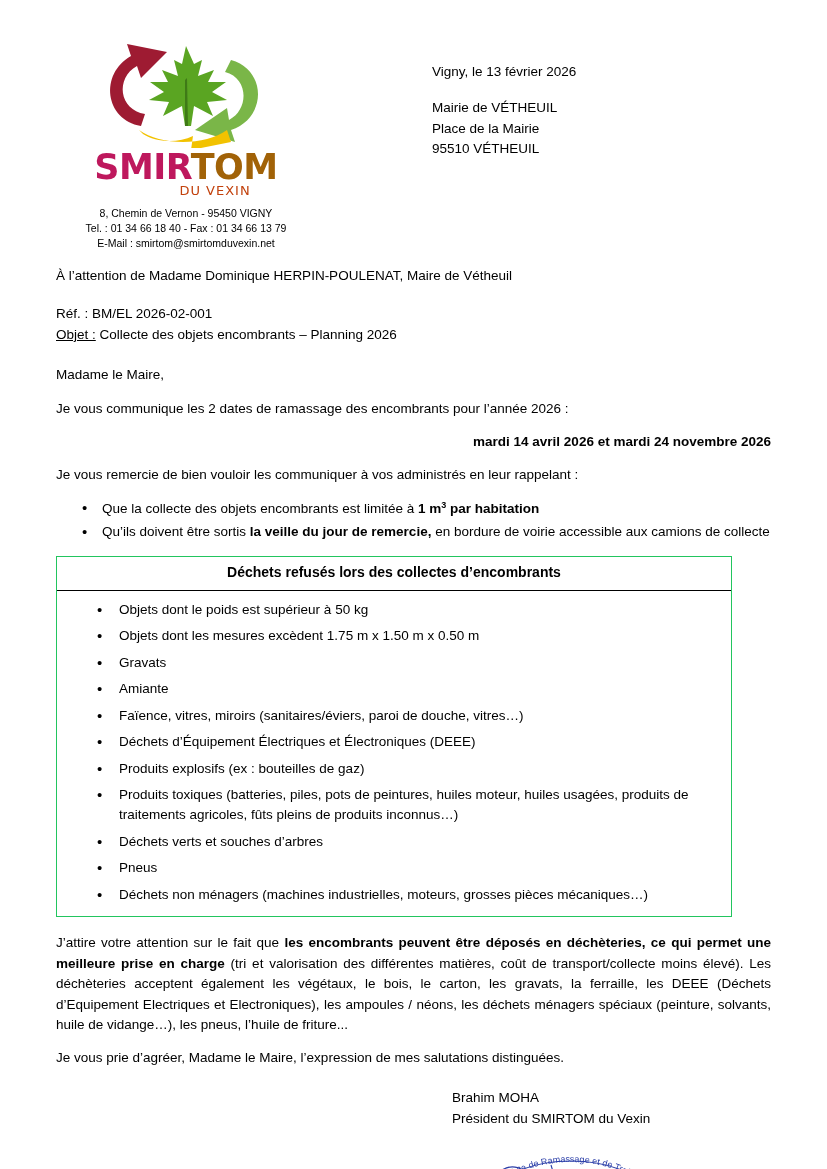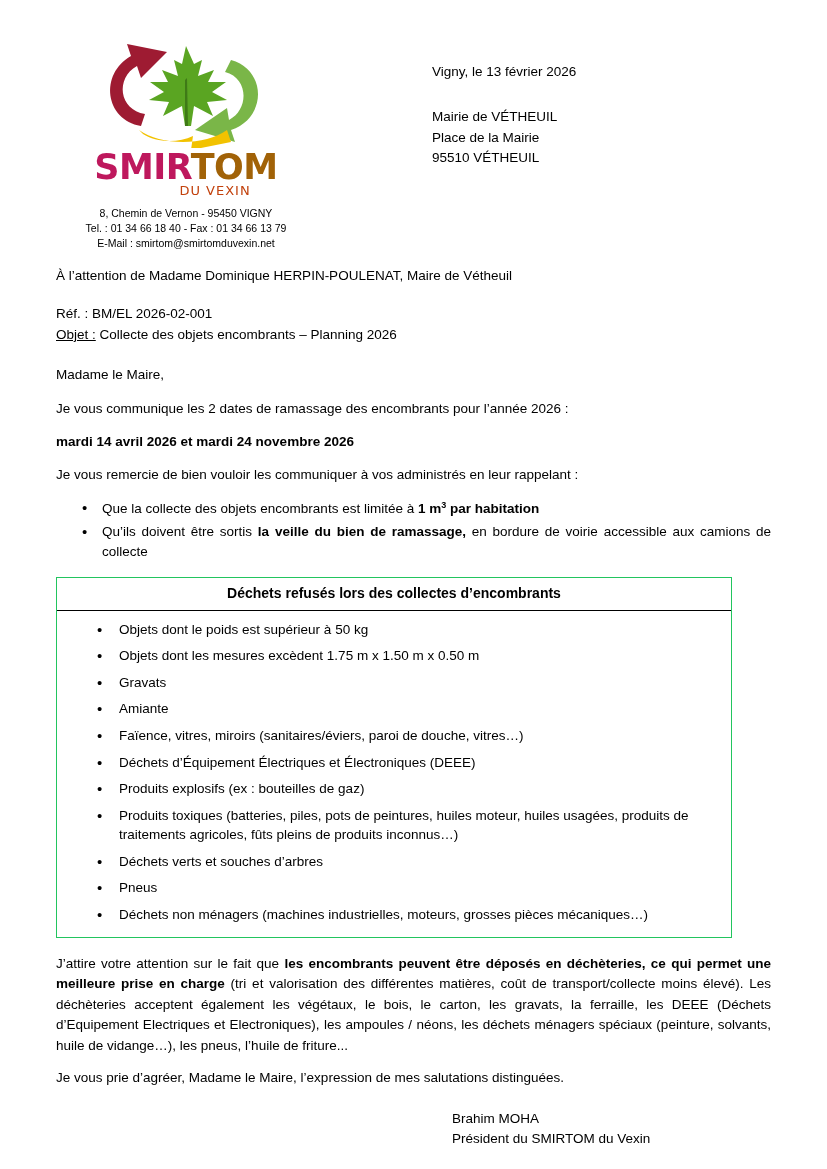--- a/index.html
+++ b/index.html
@@ -87,37 +87,37 @@
     color: #000;
     margin: 0;
   }
 
   .addr-area {
     margin-top: 18px;
     padding-left: 106px;
     font-size: 13.5px;
     line-height: 1.5;
   }
-  .addr-date { margin-bottom: 25px; }
+  .addr-date { margin-bottom: 16px; }
   .addr-lines div { line-height: 1.5; }
 
   
   .body-text {
     margin-top: 10px;
     font-size: 13.5px;
     line-height: 1.52;
   }
   .p { margin: 0 0 13px 0; }
   .attn { margin: 14px 0 0 0; }
   .ref-block { margin-top: 18px; }
   .ref-block .obj-label { text-decoration: underline; }
   .salut { margin-top: 20px; }
 
   .dates-line {
-    text-align: left;
+    text-align: right;
     font-weight: bold;
     font-size: 13.5px;
     margin: 12px 0 12px 0;
   }
 
   ul.bullets {
     margin: 4px 0 0 0;
     padding-left: 46px;
     list-style: none;
   }
@@ -250,21 +250,21 @@
     <p class="p salut">Madame le Maire,</p>
 
     <p class="p">Je vous communique les 2 dates de ramassage des encombrants pour l’année 2026 :</p>
 
     <div class="dates-line">mardi 14 avril 2026 et mardi 24 novembre 2026</div>
 
     <p class="p">Je vous remercie de bien vouloir les communiquer à vos administrés en leur rappelant :</p>
 
     <ul class="bullets">
       <li class="just"><span>Que la collecte des objets encombrants est limitée à </span><b>1 m<sup>3</sup> par habitation</b><span></span></li>
-      <li class="just"><span>Qu’ils doivent être sortis </span><b>la veille du bien de ramassage,</b><span> en bordure de voirie accessible aux camions de collecte</span></li>
+      <li class="just"><span>Qu’ils doivent être sortis </span><b>la veille du jour de remercie,</b><span> en bordure de voirie accessible aux camions de collecte</span></li>
     </ul>
 
     <div class="refused-box">
       <div class="refused-head">Déchets refusés lors des collectes d’encombrants</div>
       <div class="refused-body">
         <ul>
           <li>Objets dont le poids est supérieur à 50 kg</li>
           <li>Objets dont les mesures excèdent 1.75 m x 1.50 m x 0.50 m</li>
           <li>Gravats</li>
           <li>Amiante</li>

